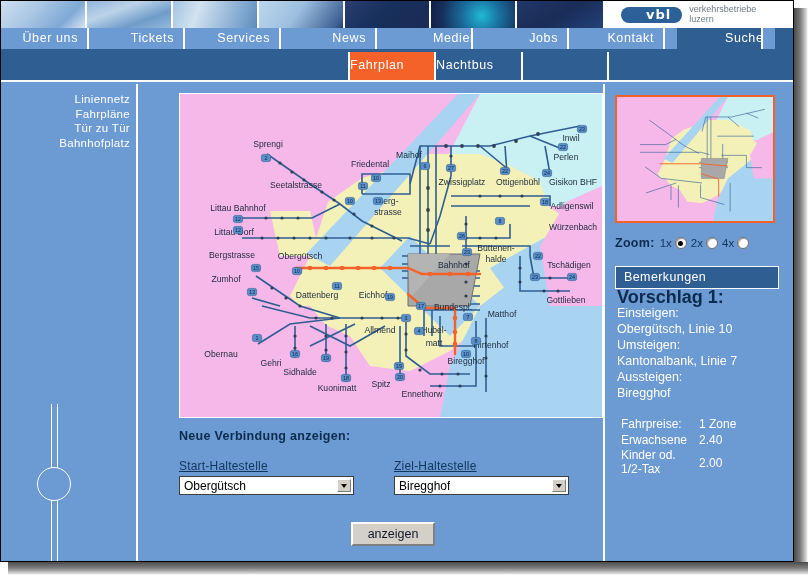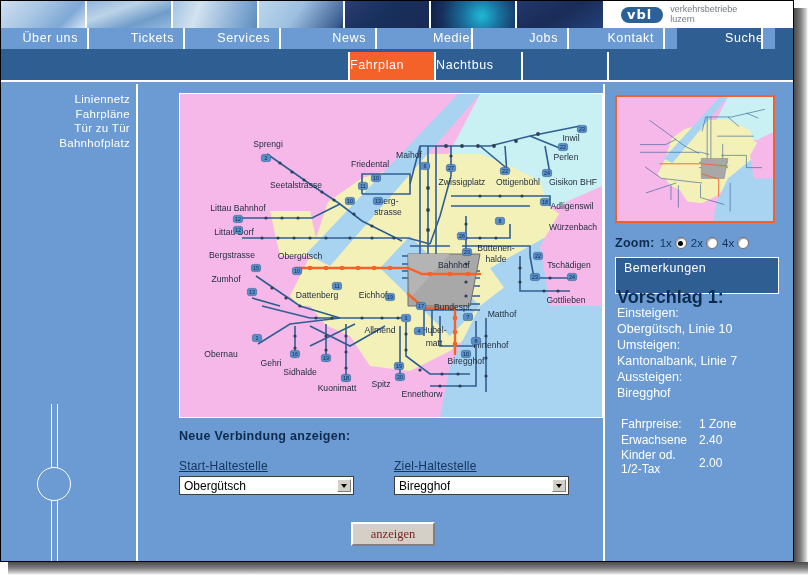--- a/index.html
+++ b/index.html
@@ -34,21 +34,21 @@
     position: absolute; left: 0; top: 0; width: 794px; height: 27px;
     display: flex;
   }
   .photo { height: 27px; border-right: 2px solid #ffffff; position: relative; overflow: hidden; }
   #logo-cell {
     flex: 0 0 190px; height: 27px; background: #ffffff;
     display: flex; align-items: center; padding-left: 16px; border-right: none;
   }
   .vbl-mark {
     background: #2b6198; color: #ffffff; font-weight: bold;
-    font-size: 13px; letter-spacing: 1px; padding: 1px 11px 2px 6px;
+    font-size: 13px; letter-spacing: 1px; padding: 1px 11px 2px 25px;
     border-radius: 9px; font-family: "DejaVu Sans", sans-serif;
     line-height: 13px;
   }
   .vbl-words {
     margin-left: 7px; color: #6f7a85; font-size: 9px; line-height: 9.5px;
     font-family: "Liberation Sans", sans-serif;
   }
 
   
   #mainnav {
@@ -165,22 +165,22 @@
   }
   .arrow-glyph {
     width: 0; height: 0; border-left: 3.5px solid transparent;
     border-right: 3.5px solid transparent; border-top: 4px solid #000000;
   }
   #submitwrap { margin-top: 27px; padding-left: 172px; }
   #submitbtn {
     width: 84px; height: 24px; background: #d4d0c8;
     border-top: 2px solid #ffffff; border-left: 2px solid #ffffff;
     border-right: 2px solid #808080; border-bottom: 2px solid #808080;
-    font-size: 12.5px; color: #7f1d1d; cursor: pointer;
-    font-family: Liberation Serif, serif;
+    font-size: 12.5px; color: #0f172a; cursor: pointer;
+    font-family: Liberation Sans, sans-serif;
   }
 
   
   #minimap {
     position: absolute; left: 8px; top: 11px; width: 160px; height: 128px;
     border: 2px solid #f4622a; background: #f6b8e8; overflow: hidden;
   }
   #zoomrow {
     position: absolute; left: 8px; top: 150px; width: 172px; height: 18px;
     display: flex; align-items: center; color: #0d2b4e; font-size: 12px;
@@ -191,21 +191,21 @@
   .radio {
     width: 12px; height: 12px; border-radius: 50%;
     background: #ffffff; border: 1px solid #6f6f6f;
     display: flex; align-items: center; justify-content: center;
     box-shadow: inset 1px 1px 1px rgba(0,0,0,.35);
   }
   .radio .dot {
     width: 5px; height: 5px; border-radius: 50%; background: #000000;
   }
   #remarks-head {
-    position: absolute; left: 8px; top: 173px; width: 164px; height: 37px;
+    position: absolute; left: 8px; top: 182px; width: 164px; height: 23px;
     background: #2f5e92; border: 1px solid #ffffff;
     color: #ffffff; font-size: 12.5px; line-height: 21px;
     padding-left: 8px; letter-spacing: .4px;
   }
   #remarks-body {
     position: absolute; left: 10px; top: 205px; width: 175px;
   }
   .rb-strong { color: #0d2b4e; font-weight: bold; font-size: 18px; line-height: 16px; }
   .rb-line { color: #ffffff; font-size: 12.5px; line-height: 16px; white-space: nowrap;}
   #fares { position: absolute; left: 14px; top: 332px; width: 170px; }

